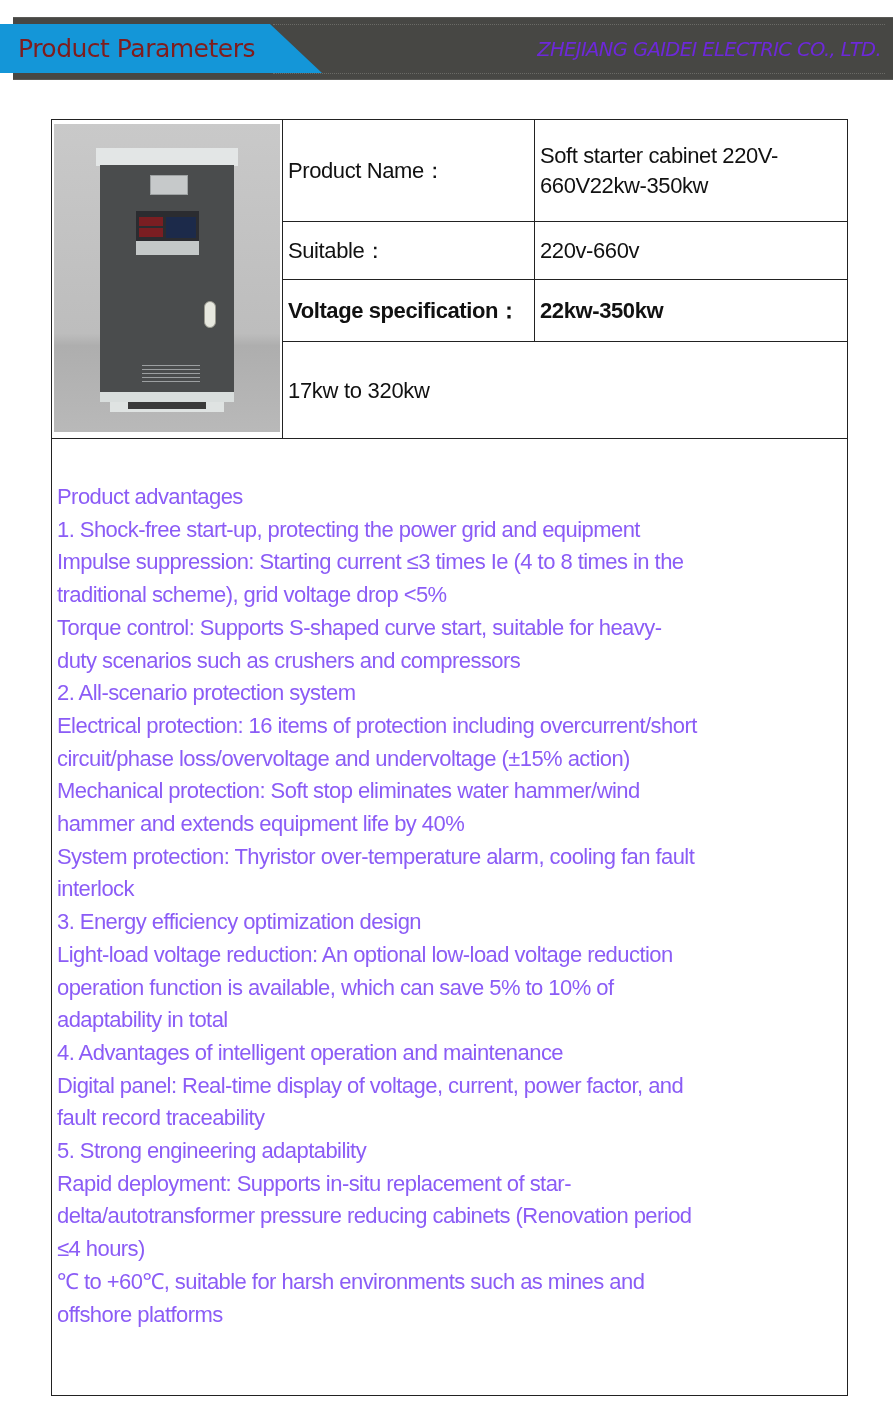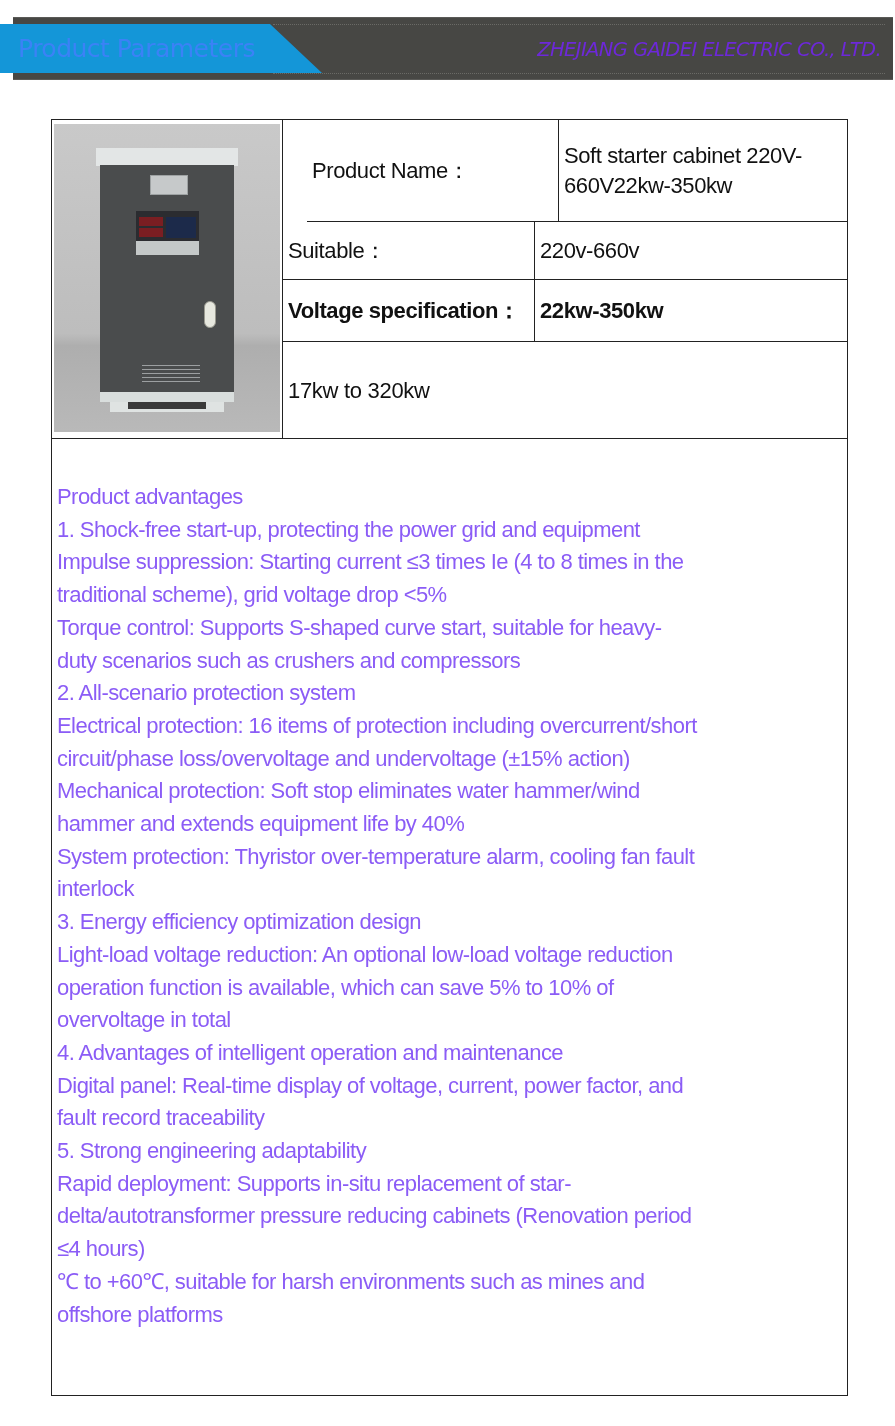--- a/index.html
+++ b/index.html
@@ -18,21 +18,21 @@
     }
     .banner-bar::before { top: 6px; }
     .banner-bar::after { bottom: 5px; }
     .banner-tab {
       position: absolute; left: 0; top: 24px; width: 322px; height: 49px;
       background: #1496d8;
       clip-path: polygon(0 0, 270px 0, 322px 100%, 0 100%);
     }
     .banner-title {
       position: absolute; left: 18px; top: 29px; height: 40px; line-height: 40px;
-      font-family: "DejaVu Sans", sans-serif; font-size: 25px; color: #3b82f6;
+      font-family: "DejaVu Sans", sans-serif; font-size: 25px; color: #7f1d1d;
       letter-spacing: -0.5px;
     }
     .banner-company {
       position: absolute; right: 14px; top: 33px; height: 34px; line-height: 34px;
       font-family: "DejaVu Sans", sans-serif; font-size: 19.5px; font-style: italic;
       color: #6d28d9; letter-spacing: -0.6px;
     }
 
     
     .spec-table {
@@ -101,21 +101,21 @@
           </div>
           <div class="cab-handle"></div>
           <div class="cab-label"></div>
         </div>
         <div class="cab-base"></div>
         <div class="cab-foot"></div>
         <div class="cab-foot-dark"></div>
       </div>
     </div>
 
-    <div class="row" style="top:0;height:102px;margin-left:24px;">
+    <div class="row" style="top:0;height:102px;">
       <div class="label">Product Name：</div>
       <div class="value">
         <div>
           <div>Soft starter cabinet 220V-</div>
           <div>660V22kw-350kw</div>
         </div>
       </div>
     </div>
     <div class="row" style="top:102px;height:58px;">
       <div class="label">Suitable：</div>
@@ -144,21 +144,21 @@
     <div class="adv-line">2. All-scenario protection system</div>
     <div class="adv-line">Electrical protection: 16 items of protection including overcurrent/short</div>
     <div class="adv-line">circuit/phase loss/overvoltage and undervoltage (±15% action)</div>
     <div class="adv-line">Mechanical protection: Soft stop eliminates water hammer/wind</div>
     <div class="adv-line">hammer and extends equipment life by 40%</div>
     <div class="adv-line">System protection: Thyristor over-temperature alarm, cooling fan fault</div>
     <div class="adv-line">interlock</div>
     <div class="adv-line">3. Energy efficiency optimization design</div>
     <div class="adv-line">Light-load voltage reduction: An optional low-load voltage reduction</div>
     <div class="adv-line">operation function is available, which can save 5% to 10% of</div>
-    <div class="adv-line">overvoltage in total</div>
+    <div class="adv-line">adaptability in total</div>
     <div class="adv-line">4. Advantages of intelligent operation and maintenance</div>
     <div class="adv-line">Digital panel: Real-time display of voltage, current, power factor, and</div>
     <div class="adv-line">fault record traceability</div>
     <div class="adv-line">5. Strong engineering adaptability</div>
     <div class="adv-line">Rapid deployment: Supports in-situ replacement of star-</div>
     <div class="adv-line">delta/autotransformer pressure reducing cabinets (Renovation period</div>
     <div class="adv-line">≤4 hours)</div>
     <div class="adv-line">℃ to +60℃, suitable for harsh environments such as mines and</div>
     <div class="adv-line">offshore platforms</div>
   </div>

